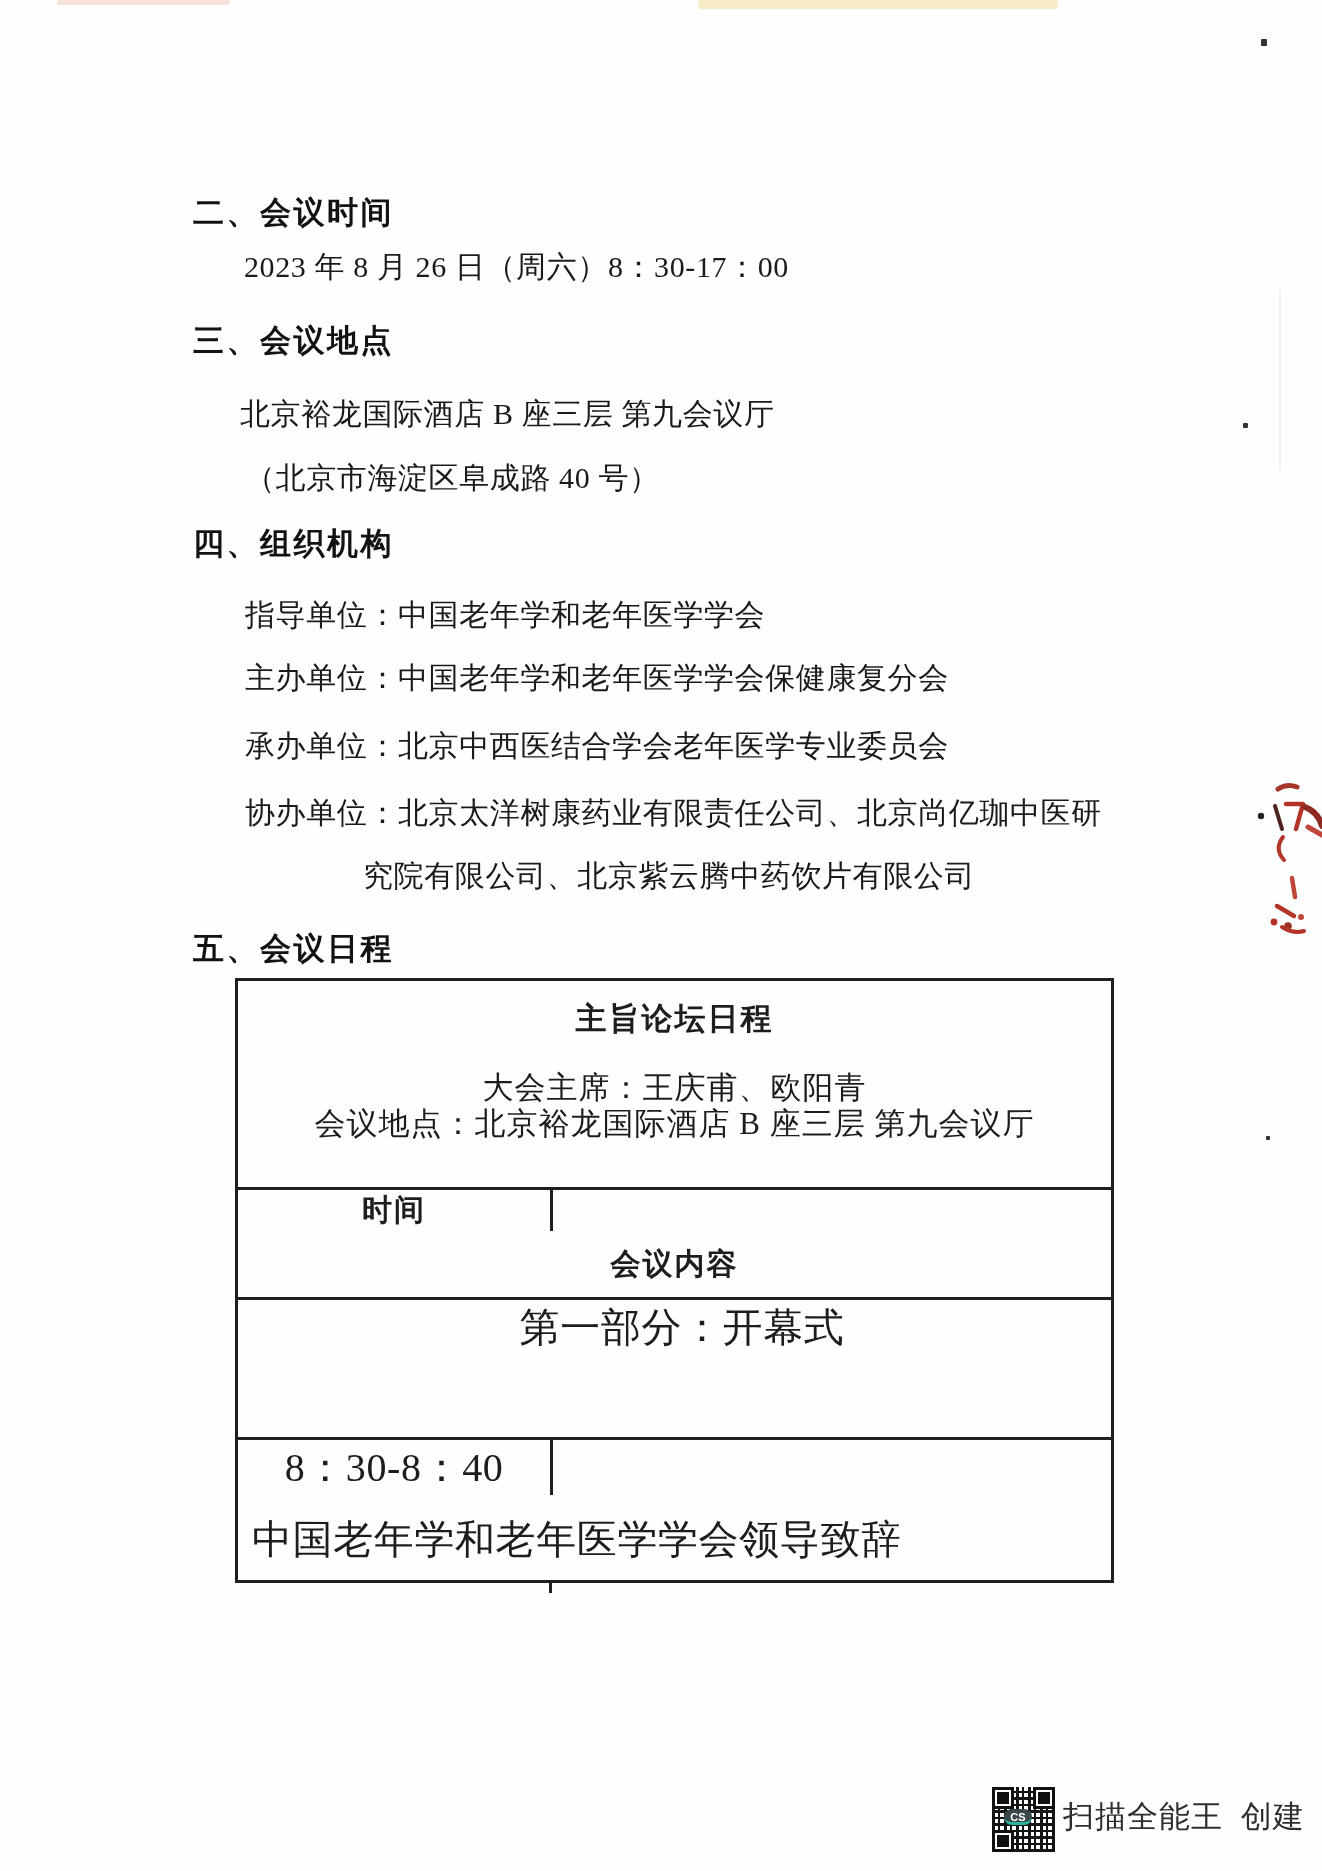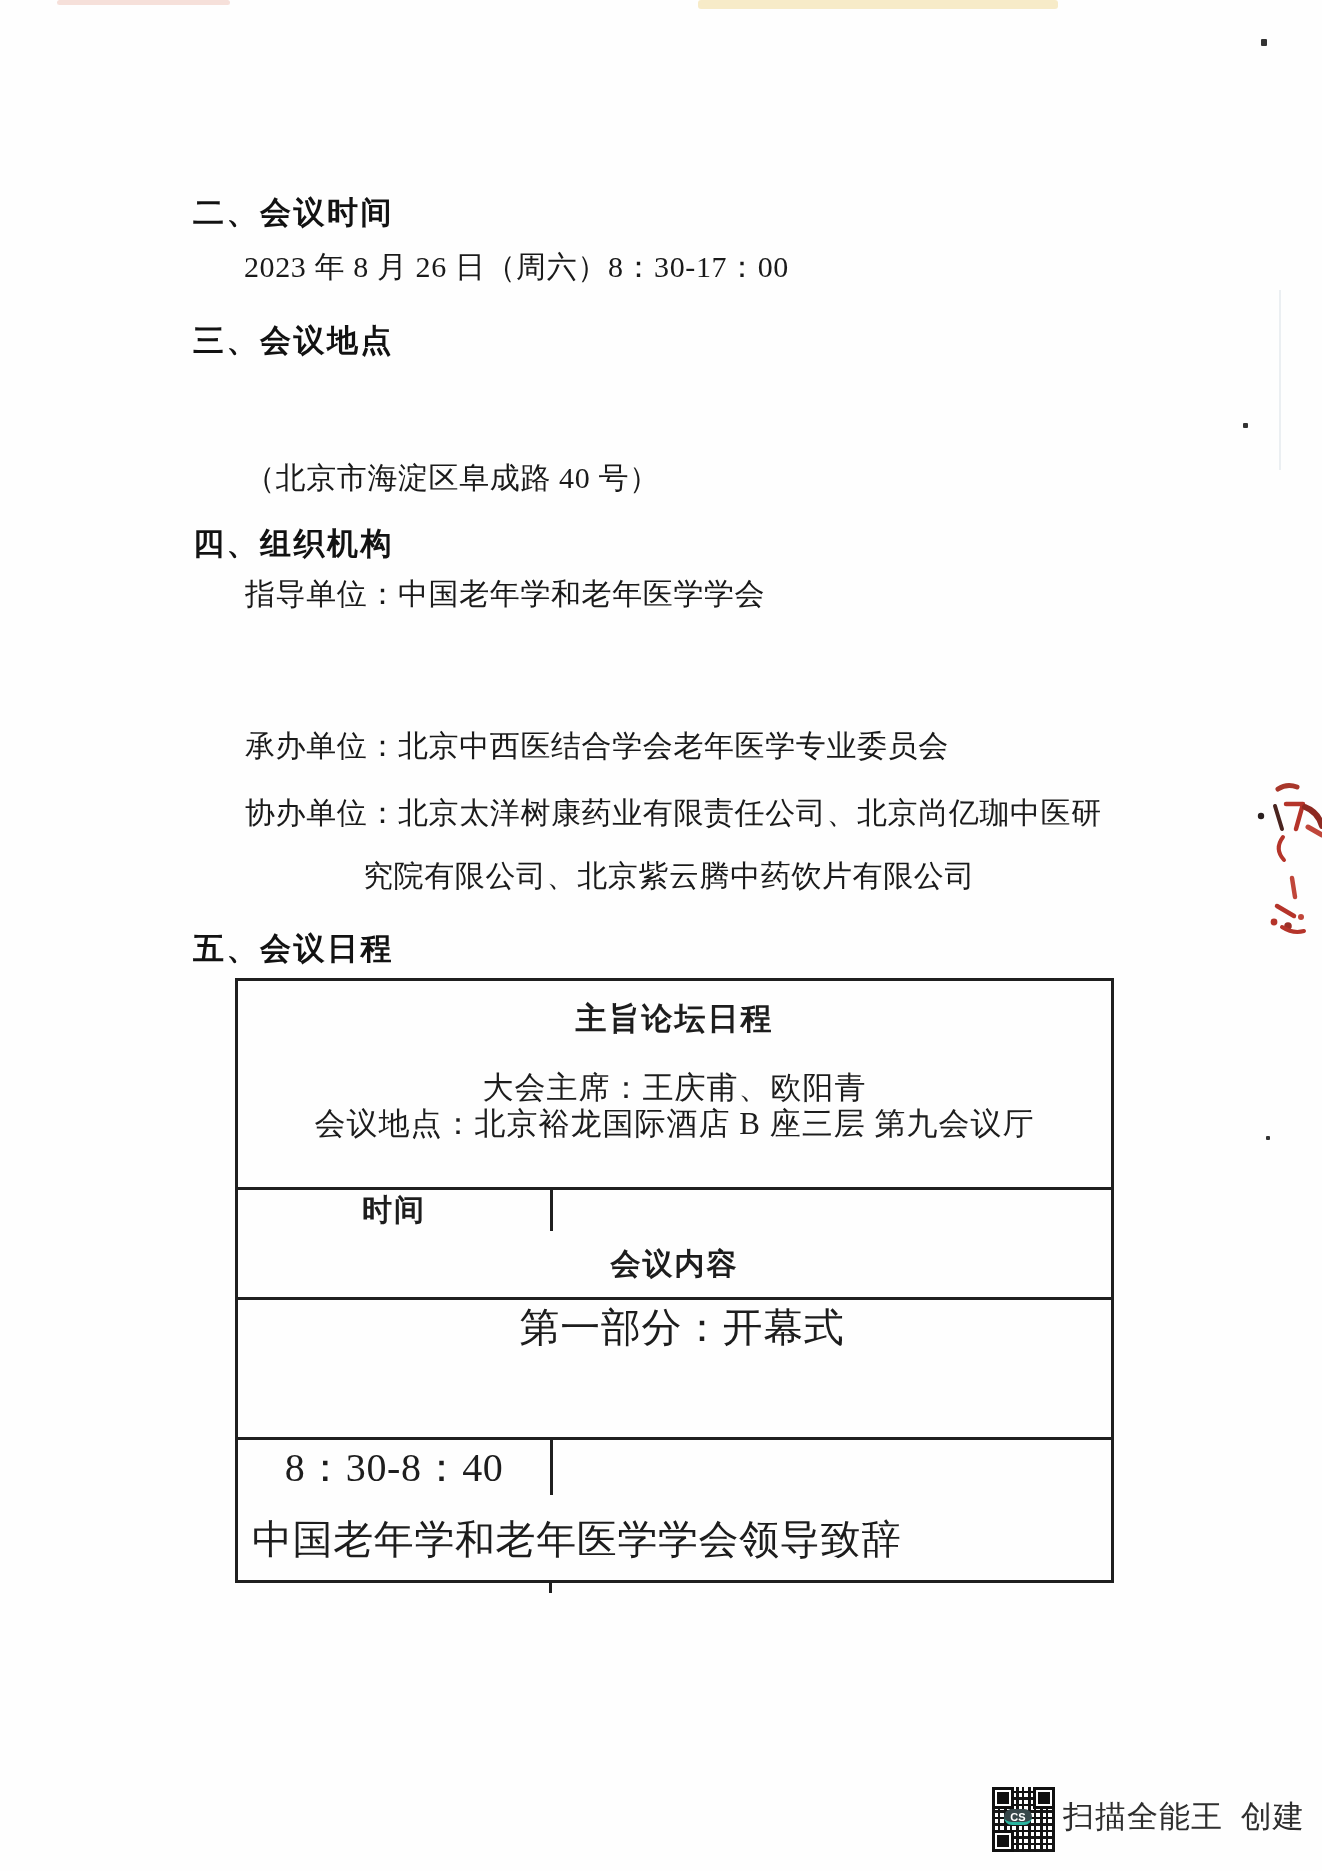--- a/index.html
+++ b/index.html
@@ -101,24 +101,26 @@
   <div class="smudge smudge-yellow"></div>
   <div class="speck speck1"></div>
   <div class="speck speck2"></div>
   <div class="speck speck3"></div>
   <div class="fold-line"></div>
 
   <div class="abs h2" style="left:193px;top:195px">二、会议时间</div>
   <div class="abs body-line" style="left:244px;top:249px">2023 年 8 月 26 日（周六）8：30-17：00</div>
 
   <div class="abs h2" style="left:193px;top:323px">三、会议地点</div>
+  <div class="abs body-line" style="left:240px;top:396px">北京裕龙国际酒店 B 座三层 第九会议厅</div>
   <div class="abs body-line" style="left:245px;top:460px">（北京市海淀区阜成路 40 号）</div>
 
   <div class="abs h2" style="left:193px;top:526px">四、组织机构</div>
-  <div class="abs body-line" style="left:245px;top:576px">指导单位：中国老年学和老年医学学会</div>
+  <div class="abs body-line" style="left:245px;top:597px">指导单位：中国老年学和老年医学学会</div>
+  <div class="abs body-line" style="left:245px;top:660px">主办单位：中国老年学和老年医学学会保健康复分会</div>
   <div class="abs body-line" style="left:245px;top:728px">承办单位：北京中西医结合学会老年医学专业委员会</div>
   <div class="abs body-line" style="left:245px;top:795px">协办单位：北京太洋树康药业有限责任公司、北京尚亿珈中医研</div>
   <div class="abs body-line" style="left:363px;top:858px">究院有限公司、北京紫云腾中药饮片有限公司</div>
 
   <div class="abs h2" style="left:193px;top:931px">五、会议日程</div>
 
   <div class="agenda-table">
     <div class="t-row t-merged-head">
       <div class="t-title">主旨论坛日程</div>
       <div class="t-subline t-chairs">大会主席：王庆甫、欧阳青</div>

